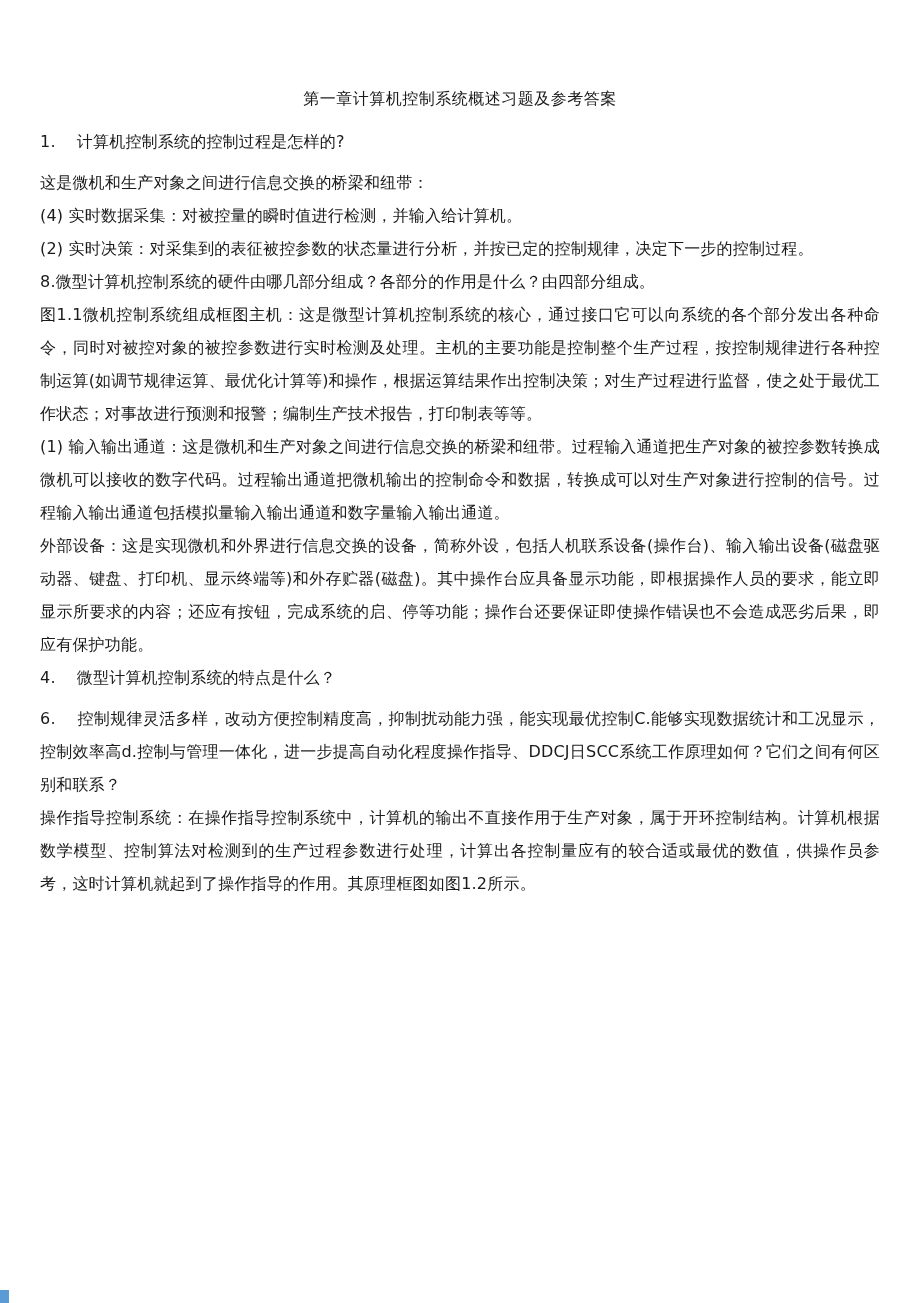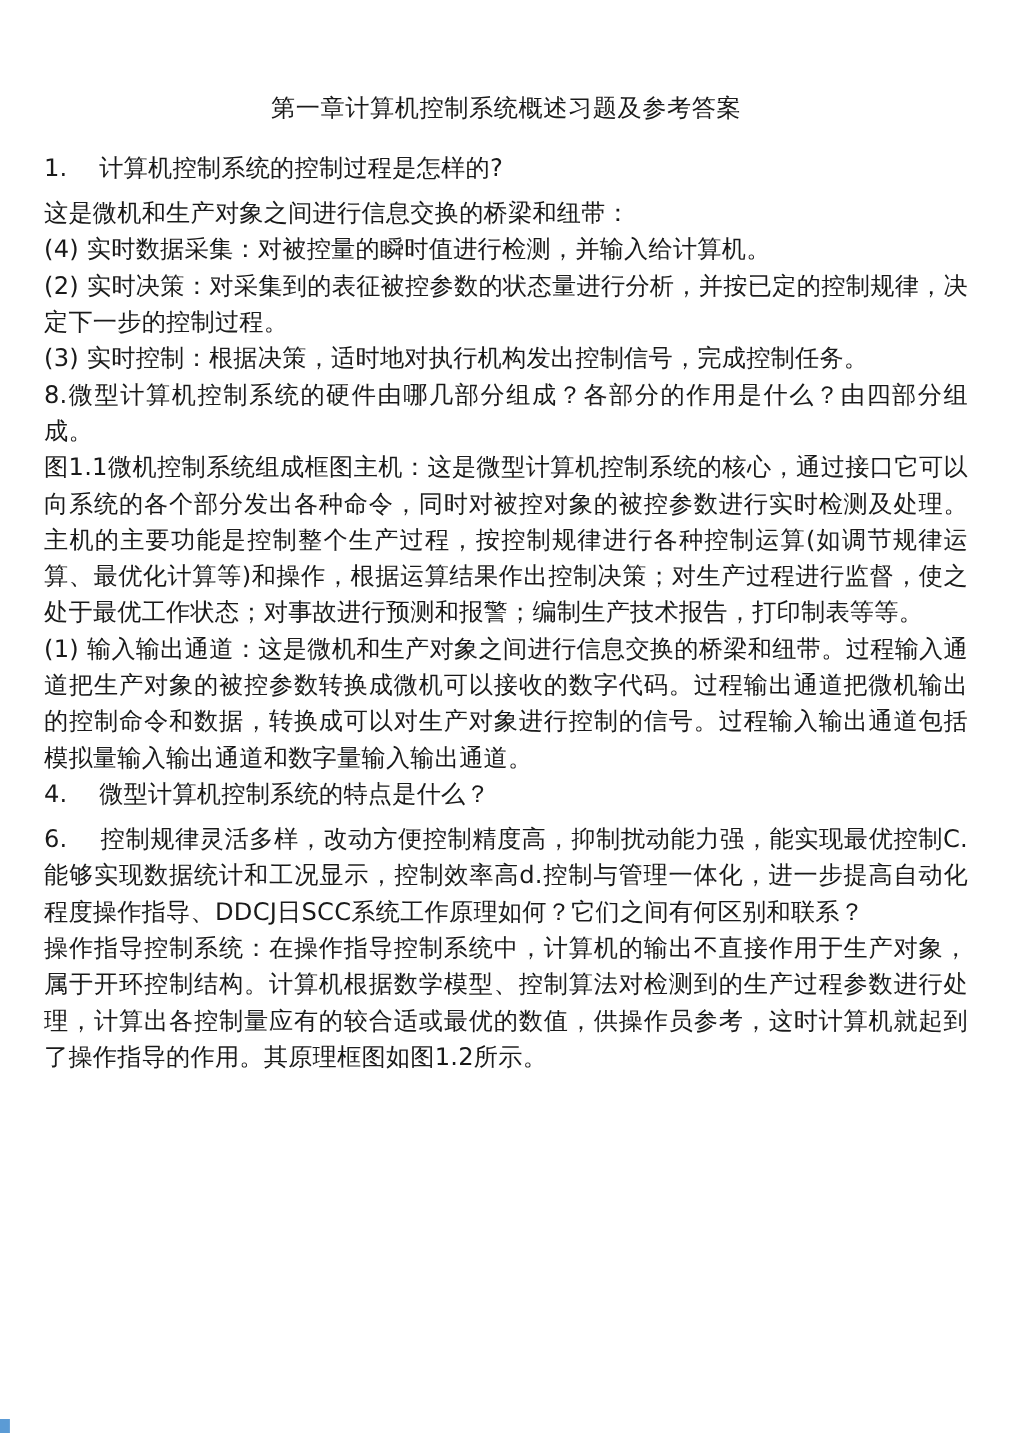--- a/index.html
+++ b/index.html
@@ -13,52 +13,52 @@
     position: relative;
     overflow: hidden;
     font-family: "DejaVu Sans", "Liberation Sans", sans-serif;
     color: #1a1a1a;
   }
   .doc {
     padding: 82px 40px 0 40px;
   }
   .doc p {
     margin: 0;
-    font-size: 22px;
+    font-size: 16px;
     line-height: 33px;
     text-align: justify;
     white-space: pre-wrap;
     letter-spacing: 0.2px;
   }
   p.title {
     text-align: center;
     letter-spacing: 0.5px;
   }
   p.mt-sm { margin-top: 8px; }
-  p.mt-md { margin-top: 22px; }
+  p.mt-md { margin-top: 10px; }
   .corner-artifact {
     position: absolute;
     left: 0;
     bottom: 0;
     width: 9px;
     height: 13px;
     background: #5b9bd5;
   }
 </style>
 </head>
 <body>
 
 <div class="doc">
   <p class="title">第一章计算机控制系统概述习题及参考答案</p>
   <p class="mt-md">1.    计算机控制系统的控制过程是怎样的?</p>
   <p class="mt-sm">这是微机和生产对象之间进行信息交换的桥梁和纽带：</p>
   <p>(4) 实时数据采集：对被控量的瞬时值进行检测，并输入给计算机。</p>
   <p>(2) 实时决策：对采集到的表征被控参数的状态量进行分析，并按已定的控制规律，决定下一步的控制过程。</p>
-  <p>(3) 实时控制：根据决策，适时地对执行机构发出控制信号，完成控制任务。</p>
   <p>8.微型计算机控制系统的硬件由哪几部分组成？各部分的作用是什么？由四部分组成。</p>
   <p>图1.1微机控制系统组成框图主机：这是微型计算机控制系统的核心，通过接口它可以向系统的各个部分发出各种命令，同时对被控对象的被控参数进行实时检测及处理。主机的主要功能是控制整个生产过程，按控制规律进行各种控制运算(如调节规律运算、最优化计算等)和操作，根据运算结果作出控制决策；对生产过程进行监督，使之处于最优工作状态；对事故进行预测和报警；编制生产技术报告，打印制表等等。</p>
   <p>(1) 输入输出通道：这是微机和生产对象之间进行信息交换的桥梁和纽带。过程输入通道把生产对象的被控参数转换成微机可以接收的数字代码。过程输出通道把微机输出的控制命令和数据，转换成可以对生产对象进行控制的信号。过程输入输出通道包括模拟量输入输出通道和数字量输入输出通道。</p>
+  <p>外部设备：这是实现微机和外界进行信息交换的设备，简称外设，包括人机联系设备(操作台)、输入输出设备(磁盘驱动器、键盘、打印机、显示终端等)和外存贮器(磁盘)。其中操作台应具备显示功能，即根据操作人员的要求，能立即显示所要求的内容；还应有按钮，完成系统的启、停等功能；操作台还要保证即使操作错误也不会造成恶劣后果，即应有保护功能。</p>
   <p>4.    微型计算机控制系统的特点是什么？</p>
   <p class="mt-sm">6.    控制规律灵活多样，改动方便控制精度高，抑制扰动能力强，能实现最优控制C.能够实现数据统计和工况显示，控制效率高d.控制与管理一体化，进一步提高自动化程度操作指导、DDCJ日SCC系统工作原理如何？它们之间有何区别和联系？</p>
   <p>操作指导控制系统：在操作指导控制系统中，计算机的输出不直接作用于生产对象，属于开环控制结构。计算机根据数学模型、控制算法对检测到的生产过程参数进行处理，计算出各控制量应有的较合适或最优的数值，供操作员参考，这时计算机就起到了操作指导的作用。其原理框图如图1.2所示。</p>
 </div>
 
 <div class="corner-artifact" style="background: rgb(91, 155, 213);"></div>
 
 </body></html>

